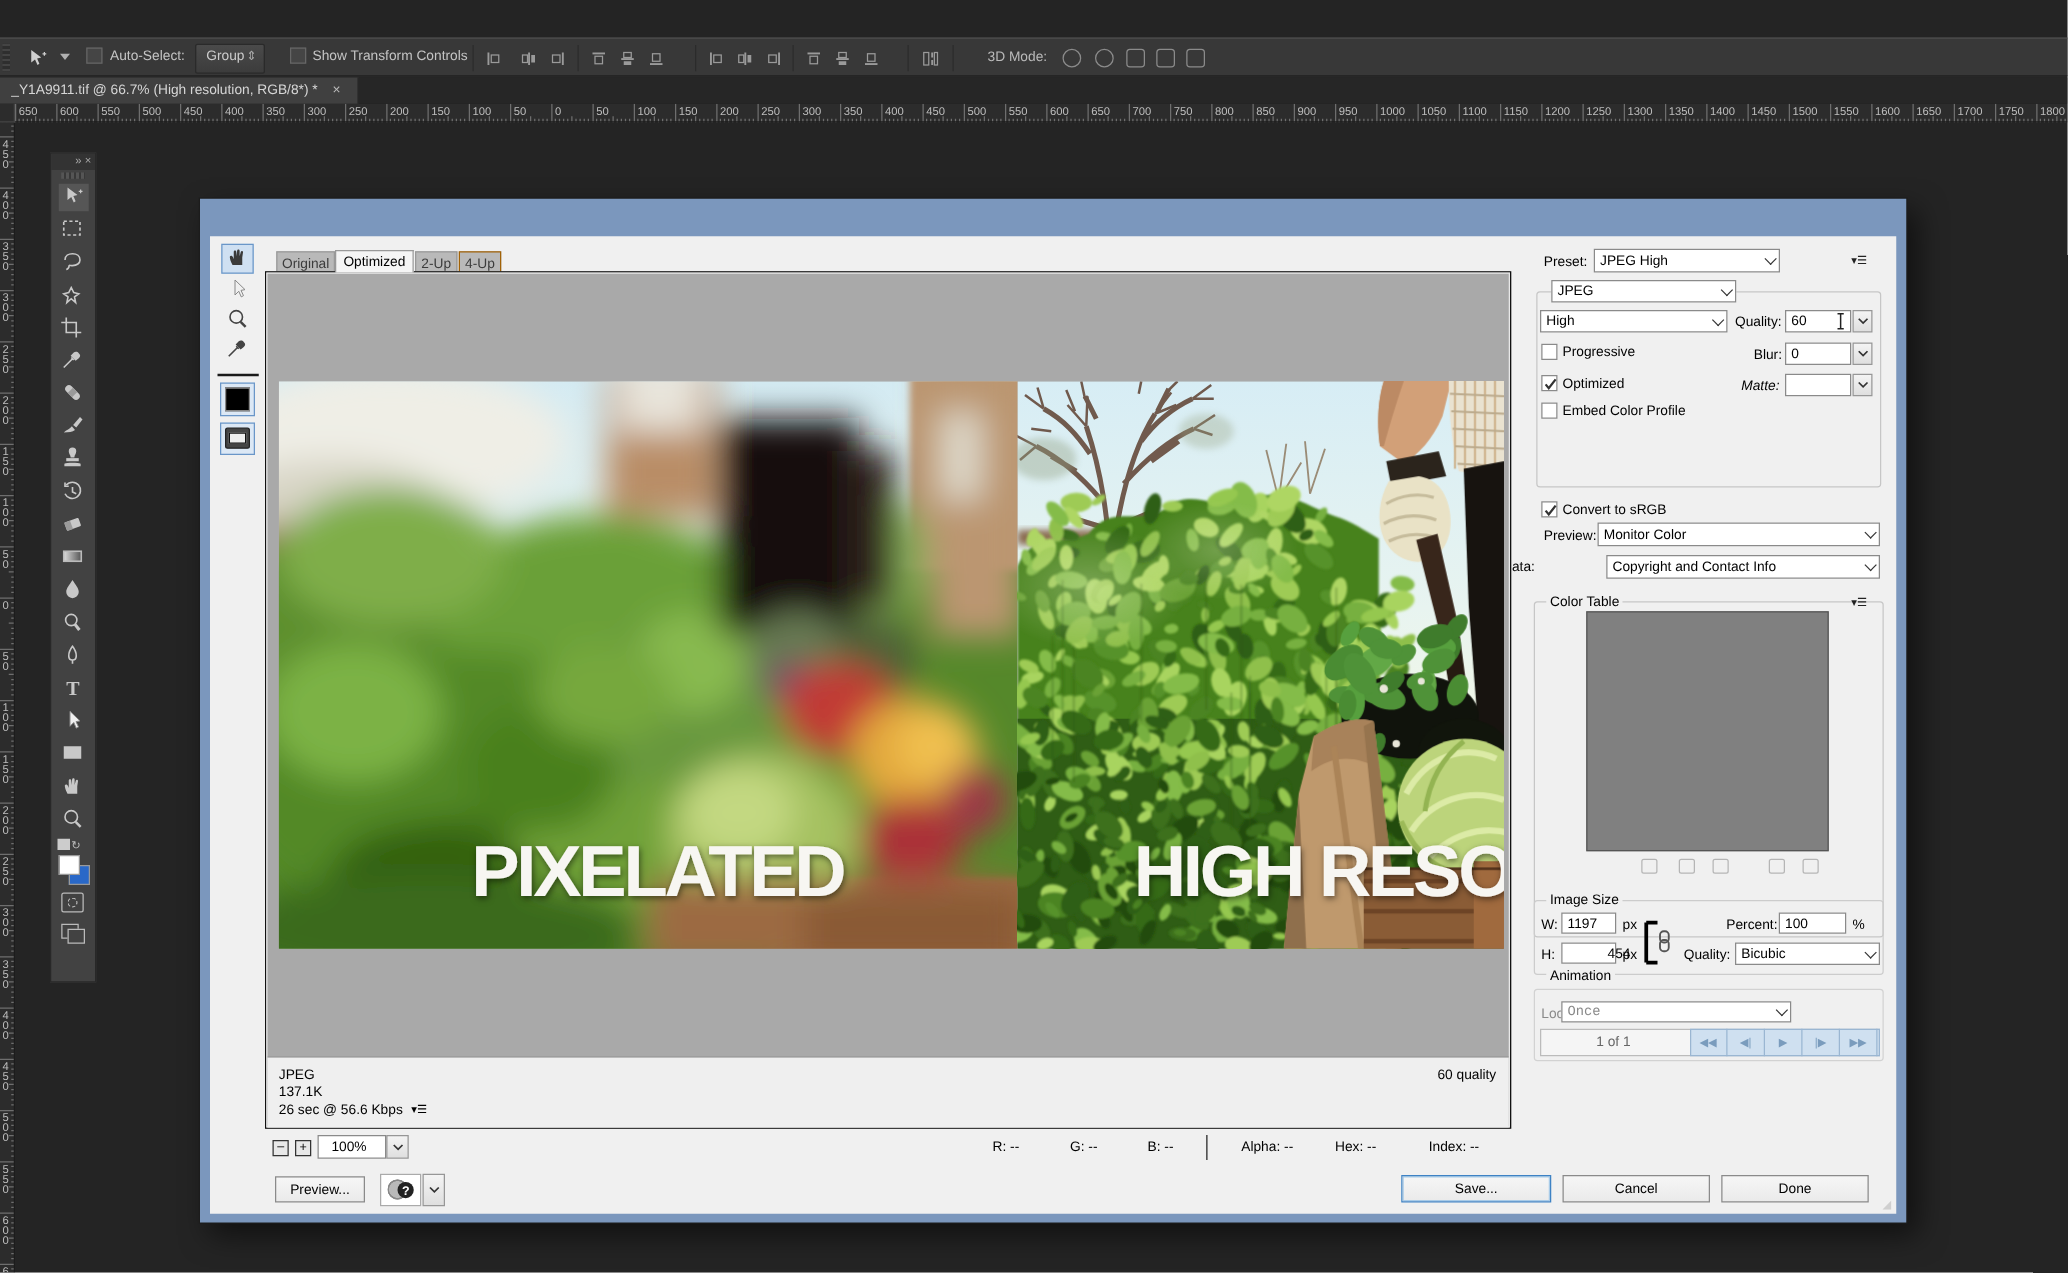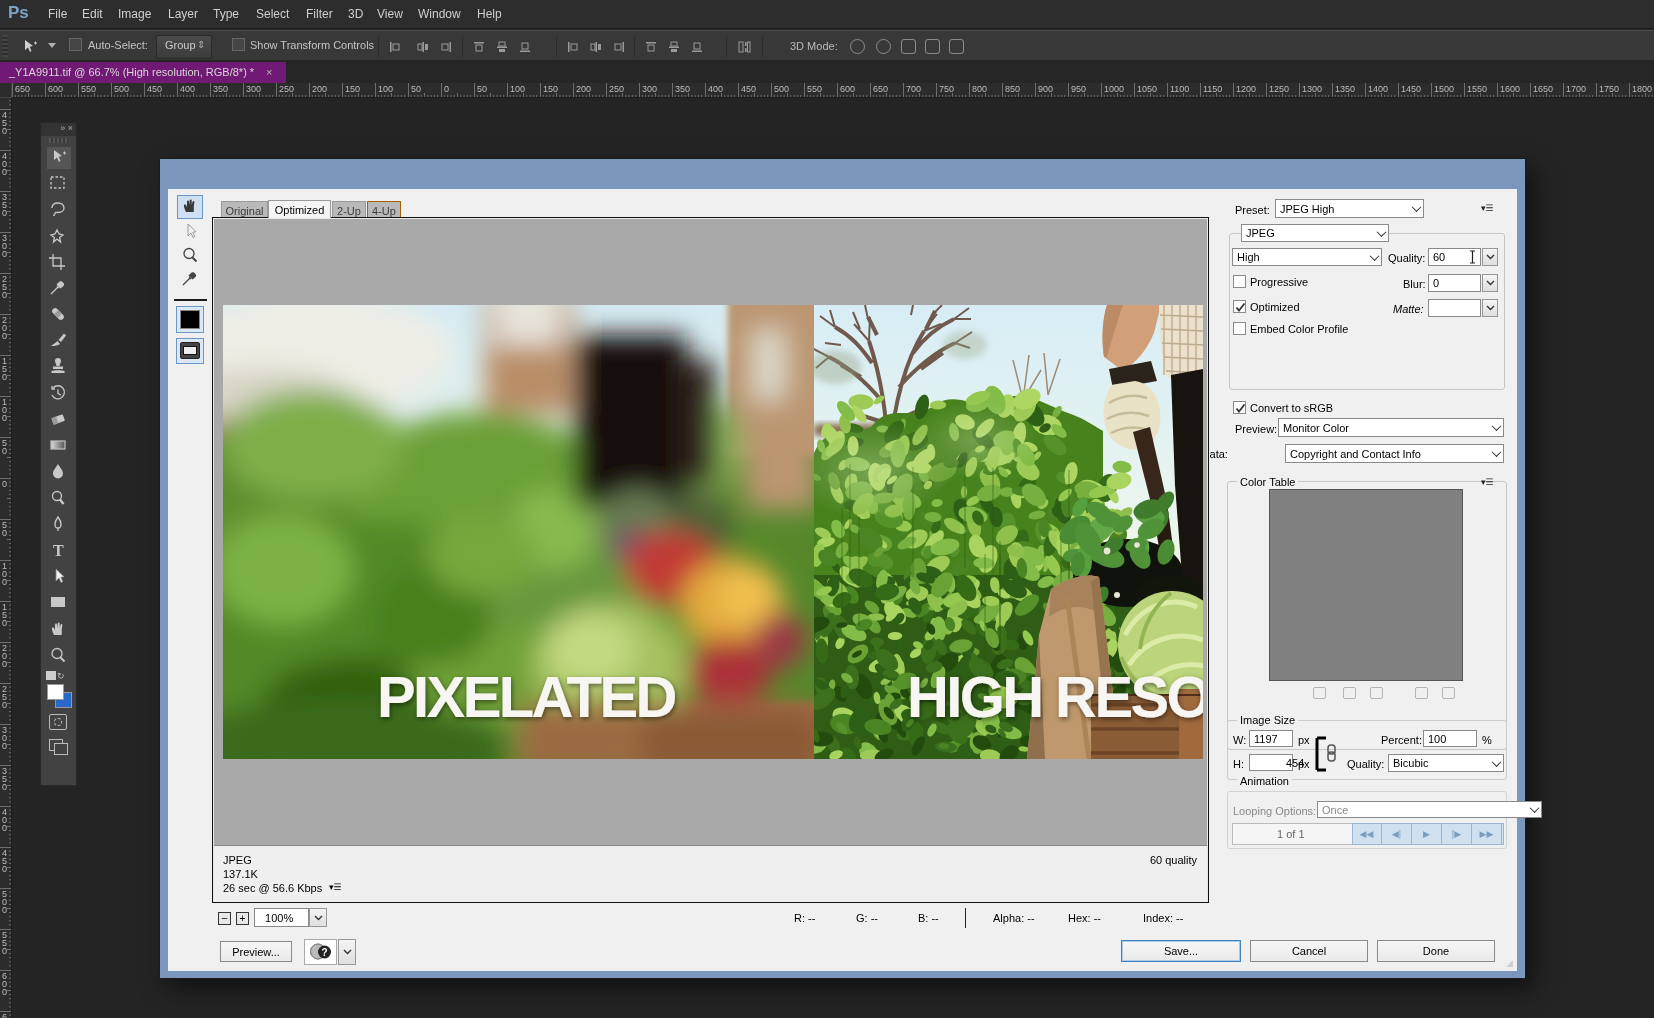--- a/index.html
+++ b/index.html
@@ -11,34 +11,20 @@
 .ca::after{content:"";width:6px;height:6px;border-right:1.6px solid #333;border-bottom:1.6px solid #333;transform:rotate(45deg) translate(-1px,-1px)}
 .cb{position:absolute;width:13px;height:13px;background:#fff;border:1px solid #8a8a8a;z-index:1}
 .cb svg{display:block}
 .spinbtn{position:absolute;width:16px;height:18px;background:linear-gradient(#f4f4f4,#dfdfdf);border:1px solid #979797;display:flex;align-items:center;justify-content:center;z-index:1}
 .btn{position:absolute;background:linear-gradient(#f6f6f6,#eaeaea);border:1px solid #8a8a8a;font-size:11px;color:#000;text-align:center;display:flex;align-items:center;justify-content:center}
 .gb{position:absolute;border:1px solid #c6c6c6;border-radius:3px}
 .menuitem{color:#cfcfcf;font-size:12px;position:absolute;top:7px}
 .mini{position:absolute;font-size:11px;color:#000;white-space:nowrap}
 </style></head><body>
 <div id="root">
-<div class="abs" style="left:0;top:0;width:1654px;height:29px;background:#2d2d2d;border-bottom:1px solid #1f1f1f">
-      <div class="abs" style="left:8px;top:3px;color:#7fa3c6;font-size:17px;font-weight:bold">Ps</div>
-      <div class="menuitem" style="left:48px">File</div>
-      <div class="menuitem" style="left:82px">Edit</div>
-      <div class="menuitem" style="left:118px">Image</div>
-      <div class="menuitem" style="left:168px">Layer</div>
-      <div class="menuitem" style="left:213px">Type</div>
-      <div class="menuitem" style="left:256px">Select</div>
-      <div class="menuitem" style="left:306px">Filter</div>
-      <div class="menuitem" style="left:348px">3D</div>
-      <div class="menuitem" style="left:377px">View</div>
-      <div class="menuitem" style="left:418px">Window</div>
-      <div class="menuitem" style="left:477px">Help</div>
-    </div>
     <div class="abs" style="left:0;top:30px;width:1654px;height:31px;background:#383838;border-top:1px solid #4e4e4e;border-bottom:1px solid #252525">
       <div class="abs" style="left:2px;top:4px;width:6px;height:22px;background:repeating-linear-gradient(#444 0 2px,#2e2e2e 2px 4px)"></div>
       <div class="abs" style="left:18px;top:6px"><svg width="22" height="20" viewBox="0 0 22 20" fill="none" stroke="#cfcfcf" stroke-width="1.3">
           <path d="M7 3 L7 13 L10 10.5 L12 15 L13.5 14 L11.7 9.7 L15 9 Z" fill="#cfcfcf" stroke="none"></path>
           <path d="M16 6 h3 m-1.5 -1.5 v3" stroke-width="1"></path>
         </svg></div>
       <div class="abs" style="left:48px;top:12px;width:0;height:0;border-left:4px solid transparent;border-right:4px solid transparent;border-top:5px solid #b0b0b0"></div>
       <div class="abs" style="left:69px;top:7px;width:13px;height:13px;background:#454545;border:1px solid #666"></div>
       <div class="abs" style="left:88px;top:8px;color:#c4c4c4;font-size:11px">Auto-Select:</div>
       <div class="abs" style="left:156px;top:4px;width:56px;height:24px;background:linear-gradient(#4a4a4a,#3c3c3c);border:1px solid #2a2a2a;border-radius:2px;color:#ccc;font-size:11px;padding:3px 4px 0 8px">Group</div>
@@ -110,21 +96,21 @@
       <div class="abs" style="left:726px;top:5px;width:1px;height:21px;background:#2b2b2b"></div>
       <div class="abs" style="left:762px;top:5px;width:1px;height:21px;background:#2b2b2b"></div>
       <div class="abs" style="left:790px;top:9px;color:#b9b9b9;font-size:11px">3D Mode:</div>
       <div class="abs" style="left:850px;top:8px;width:15px;height:15px;border:1.5px solid #9a9a9a;border-radius:50%;opacity:0.85"></div>
       <div class="abs" style="left:876px;top:8px;width:15px;height:15px;border:1.5px solid #9a9a9a;border-radius:50%;opacity:0.85"></div>
       <div class="abs" style="left:901px;top:8px;width:15px;height:15px;border:1.5px solid #9a9a9a;border-radius:3px;opacity:0.85"></div>
       <div class="abs" style="left:925px;top:8px;width:15px;height:15px;border:1.5px solid #9a9a9a;border-radius:3px;opacity:0.85"></div>
       <div class="abs" style="left:949px;top:8px;width:15px;height:15px;border:1.5px solid #9a9a9a;border-radius:3px;opacity:0.85"></div>
     </div>
     <div class="abs" style="left:0;top:62px;width:1654px;height:21px;background:#262626">
-      <div class="abs" style="left:0;top:0;width:287px;height:21px;background:#701a75;border-right:1px solid #222">
+      <div class="abs" style="left:0;top:0;width:287px;height:21px;background:#404040;border-right:1px solid #222">
         <div class="abs" style="left:9px;top:4px;font-size:11px;color:#d6d6d6">_Y1A9911.tif @ 66.7% (High resolution, RGB/8*) *</div>
         <div class="abs" style="left:266px;top:4px;font-size:11px;color:#bbb">×</div>
       </div>
     </div>
     <div class="abs" style="left:0;top:83px;width:1654px;height:15px">
       <svg width="1654" height="15" style="position:absolute;left:0;top:0">
         <rect width="1654" height="15" fill="#2c2c2c"></rect>
         <path d="M-20.5,0V15 M-17.7,12V15 M-14.4,12V15 M-11.1,12V15 M-7.8,12V15 M-4.5,10V15 M-1.2,12V15 M2.1,12V15 M5.4,12V15 M8.7,12V15 M12.5,0V15 M15.3,12V15 M18.6,12V15 M21.9,12V15 M25.2,12V15 M28.5,10V15 M31.8,12V15 M35.1,12V15 M38.4,12V15 M41.7,12V15 M45.5,0V15 M48.3,12V15 M51.6,12V15 M54.9,12V15 M58.2,12V15 M61.5,10V15 M64.8,12V15 M68.1,12V15 M71.4,12V15 M74.7,12V15 M78.5,0V15 M81.3,12V15 M84.6,12V15 M87.9,12V15 M91.2,12V15 M94.5,10V15 M97.8,12V15 M101.1,12V15 M104.4,12V15 M107.7,12V15 M111.5,0V15 M114.3,12V15 M117.6,12V15 M120.9,12V15 M124.2,12V15 M127.5,10V15 M130.8,12V15 M134.1,12V15 M137.4,12V15 M140.7,12V15 M144.5,0V15 M147.3,12V15 M150.6,12V15 M153.9,12V15 M157.2,12V15 M160.5,10V15 M163.8,12V15 M167.1,12V15 M170.4,12V15 M173.7,12V15 M177.5,0V15 M180.3,12V15 M183.6,12V15 M186.9,12V15 M190.2,12V15 M193.5,10V15 M196.8,12V15 M200.1,12V15 M203.4,12V15 M206.7,12V15 M210.5,0V15 M213.3,12V15 M216.6,12V15 M219.9,12V15 M223.2,12V15 M226.5,10V15 M229.8,12V15 M233.1,12V15 M236.4,12V15 M239.7,12V15 M243.5,0V15 M246.3,12V15 M249.6,12V15 M252.9,12V15 M256.2,12V15 M259.5,10V15 M262.8,12V15 M266.1,12V15 M269.4,12V15 M272.7,12V15 M276.5,0V15 M279.3,12V15 M282.6,12V15 M285.9,12V15 M289.2,12V15 M292.5,10V15 M295.8,12V15 M299.1,12V15 M302.4,12V15 M305.7,12V15 M309.5,0V15 M312.3,12V15 M315.6,12V15 M318.9,12V15 M322.2,12V15 M325.5,10V15 M328.8,12V15 M332.1,12V15 M335.4,12V15 M338.7,12V15 M342.5,0V15 M345.3,12V15 M348.6,12V15 M351.9,12V15 M355.2,12V15 M358.5,10V15 M361.8,12V15 M365.1,12V15 M368.4,12V15 M371.7,12V15 M375.5,0V15 M378.3,12V15 M381.6,12V15 M384.9,12V15 M388.2,12V15 M391.5,10V15 M394.8,12V15 M398.1,12V15 M401.4,12V15 M404.7,12V15 M408.5,0V15 M411.3,12V15 M414.6,12V15 M417.9,12V15 M421.2,12V15 M424.5,10V15 M427.8,12V15 M431.1,12V15 M434.4,12V15 M437.7,12V15 M441.5,0V15 M444.3,12V15 M447.6,12V15 M450.9,12V15 M454.2,12V15 M457.5,10V15 M460.8,12V15 M464.1,12V15 M467.4,12V15 M470.7,12V15 M474.5,0V15 M477.3,12V15 M480.6,12V15 M483.9,12V15 M487.2,12V15 M490.5,10V15 M493.8,12V15 M497.1,12V15 M500.4,12V15 M503.7,12V15 M507.5,0V15 M510.3,12V15 M513.6,12V15 M516.9,12V15 M520.2,12V15 M523.5,10V15 M526.8,12V15 M530.1,12V15 M533.4,12V15 M536.7,12V15 M540.5,0V15 M543.3,12V15 M546.6,12V15 M549.9,12V15 M553.2,12V15 M556.5,10V15 M559.8,12V15 M563.1,12V15 M566.4,12V15 M569.7,12V15 M573.5,0V15 M576.3,12V15 M579.6,12V15 M582.9,12V15 M586.2,12V15 M589.5,10V15 M592.8,12V15 M596.1,12V15 M599.4,12V15 M602.7,12V15 M606.5,0V15 M609.3,12V15 M612.6,12V15 M615.9,12V15 M619.2,12V15 M622.5,10V15 M625.8,12V15 M629.1,12V15 M632.4,12V15 M635.7,12V15 M639.5,0V15 M642.3,12V15 M645.6,12V15 M648.9,12V15 M652.2,12V15 M655.5,10V15 M658.8,12V15 M662.1,12V15 M665.4,12V15 M668.7,12V15 M672.5,0V15 M675.3,12V15 M678.6,12V15 M681.9,12V15 M685.2,12V15 M688.5,10V15 M691.8,12V15 M695.1,12V15 M698.4,12V15 M701.7,12V15 M705.5,0V15 M708.3,12V15 M711.6,12V15 M714.9,12V15 M718.2,12V15 M721.5,10V15 M724.8,12V15 M728.1,12V15 M731.4,12V15 M734.7,12V15 M738.5,0V15 M741.3,12V15 M744.6,12V15 M747.9,12V15 M751.2,12V15 M754.5,10V15 M757.8,12V15 M761.1,12V15 M764.4,12V15 M767.7,12V15 M771.5,0V15 M774.3,12V15 M777.6,12V15 M780.9,12V15 M784.2,12V15 M787.5,10V15 M790.8,12V15 M794.1,12V15 M797.4,12V15 M800.7,12V15 M804.5,0V15 M807.3,12V15 M810.6,12V15 M813.9,12V15 M817.2,12V15 M820.5,10V15 M823.8,12V15 M827.1,12V15 M830.4,12V15 M833.7,12V15 M837.5,0V15 M840.3,12V15 M843.6,12V15 M846.9,12V15 M850.2,12V15 M853.5,10V15 M856.8,12V15 M860.1,12V15 M863.4,12V15 M866.7,12V15 M870.5,0V15 M873.3,12V15 M876.6,12V15 M879.9,12V15 M883.2,12V15 M886.5,10V15 M889.8,12V15 M893.1,12V15 M896.4,12V15 M899.7,12V15 M903.5,0V15 M906.3,12V15 M909.6,12V15 M912.9,12V15 M916.2,12V15 M919.5,10V15 M922.8,12V15 M926.1,12V15 M929.4,12V15 M932.7,12V15 M936.5,0V15 M939.3,12V15 M942.6,12V15 M945.9,12V15 M949.2,12V15 M952.5,10V15 M955.8,12V15 M959.1,12V15 M962.4,12V15 M965.7,12V15 M969.5,0V15 M972.3,12V15 M975.6,12V15 M978.9,12V15 M982.2,12V15 M985.5,10V15 M988.8,12V15 M992.1,12V15 M995.4,12V15 M998.7,12V15 M1002.5,0V15 M1005.3,12V15 M1008.6,12V15 M1011.9,12V15 M1015.2,12V15 M1018.5,10V15 M1021.8,12V15 M1025.1,12V15 M1028.4,12V15 M1031.7,12V15 M1035.5,0V15 M1038.3,12V15 M1041.6,12V15 M1044.9,12V15 M1048.2,12V15 M1051.5,10V15 M1054.8,12V15 M1058.1,12V15 M1061.4,12V15 M1064.7,12V15 M1068.5,0V15 M1071.3,12V15 M1074.6,12V15 M1077.9,12V15 M1081.2,12V15 M1084.5,10V15 M1087.8,12V15 M1091.1,12V15 M1094.4,12V15 M1097.7,12V15 M1101.5,0V15 M1104.3,12V15 M1107.6,12V15 M1110.9,12V15 M1114.2,12V15 M1117.5,10V15 M1120.8,12V15 M1124.1,12V15 M1127.4,12V15 M1130.7,12V15 M1134.5,0V15 M1137.3,12V15 M1140.6,12V15 M1143.9,12V15 M1147.2,12V15 M1150.5,10V15 M1153.8,12V15 M1157.1,12V15 M1160.4,12V15 M1163.7,12V15 M1167.5,0V15 M1170.3,12V15 M1173.6,12V15 M1176.9,12V15 M1180.2,12V15 M1183.5,10V15 M1186.8,12V15 M1190.1,12V15 M1193.4,12V15 M1196.7,12V15 M1200.5,0V15 M1203.3,12V15 M1206.6,12V15 M1209.9,12V15 M1213.2,12V15 M1216.5,10V15 M1219.8,12V15 M1223.1,12V15 M1226.4,12V15 M1229.7,12V15 M1233.5,0V15 M1236.3,12V15 M1239.6,12V15 M1242.9,12V15 M1246.2,12V15 M1249.5,10V15 M1252.8,12V15 M1256.1,12V15 M1259.4,12V15 M1262.7,12V15 M1266.5,0V15 M1269.3,12V15 M1272.6,12V15 M1275.9,12V15 M1279.2,12V15 M1282.5,10V15 M1285.8,12V15 M1289.1,12V15 M1292.4,12V15 M1295.7,12V15 M1299.5,0V15 M1302.3,12V15 M1305.6,12V15 M1308.9,12V15 M1312.2,12V15 M1315.5,10V15 M1318.8,12V15 M1322.1,12V15 M1325.4,12V15 M1328.7,12V15 M1332.5,0V15 M1335.3,12V15 M1338.6,12V15 M1341.9,12V15 M1345.2,12V15 M1348.5,10V15 M1351.8,12V15 M1355.1,12V15 M1358.4,12V15 M1361.7,12V15 M1365.5,0V15 M1368.3,12V15 M1371.6,12V15 M1374.9,12V15 M1378.2,12V15 M1381.5,10V15 M1384.8,12V15 M1388.1,12V15 M1391.4,12V15 M1394.7,12V15 M1398.5,0V15 M1401.3,12V15 M1404.6,12V15 M1407.9,12V15 M1411.2,12V15 M1414.5,10V15 M1417.8,12V15 M1421.1,12V15 M1424.4,12V15 M1427.7,12V15 M1431.5,0V15 M1434.3,12V15 M1437.6,12V15 M1440.9,12V15 M1444.2,12V15 M1447.5,10V15 M1450.8,12V15 M1454.1,12V15 M1457.4,12V15 M1460.7,12V15 M1464.5,0V15 M1467.3,12V15 M1470.6,12V15 M1473.9,12V15 M1477.2,12V15 M1480.5,10V15 M1483.8,12V15 M1487.1,12V15 M1490.4,12V15 M1493.7,12V15 M1497.5,0V15 M1500.3,12V15 M1503.6,12V15 M1506.9,12V15 M1510.2,12V15 M1513.5,10V15 M1516.8,12V15 M1520.1,12V15 M1523.4,12V15 M1526.7,12V15 M1530.5,0V15 M1533.3,12V15 M1536.6,12V15 M1539.9,12V15 M1543.2,12V15 M1546.5,10V15 M1549.8,12V15 M1553.1,12V15 M1556.4,12V15 M1559.7,12V15 M1563.5,0V15 M1566.3,12V15 M1569.6,12V15 M1572.9,12V15 M1576.2,12V15 M1579.5,10V15 M1582.8,12V15 M1586.1,12V15 M1589.4,12V15 M1592.7,12V15 M1596.5,0V15 M1599.3,12V15 M1602.6,12V15 M1605.9,12V15 M1609.2,12V15 M1612.5,10V15 M1615.8,12V15 M1619.1,12V15 M1622.4,12V15 M1625.7,12V15 M1629.5,0V15 M1632.3,12V15 M1635.6,12V15 M1638.9,12V15 M1642.2,12V15 M1645.5,10V15 M1648.8,12V15 M1652.1,12V15 M1655.4,12V15 M1658.7,12V15" stroke="#6e6e6e" stroke-width="1" fill="none"></path>
         <text x="-18" y="9" font-size="9" fill="#bdbdbd">700</text>
         <text x="15" y="9" font-size="9" fill="#bdbdbd">650</text>
@@ -1282,21 +1268,21 @@
             <rect x="13" y="17" width="7" height="9" rx="3" fill="none" stroke="#555" stroke-width="1.5"></rect>
           </svg>
           <div class="lbl" style="left:1179px;top:569px;">Quality:</div>
           <div class="combo" style="left:1220px;top:565px;width:116px;height:18px;color:#000;">
             <span class="ct">Bicubic</span>
             <span class="ca"></span>
           </div>
           <div class="gb" style="left:1059px;top:602px;width:280px;height:58px;border-color:#d2d2d2"></div>
           <div class="lbl" style="left:1069px;top:586px;background:#f0f0f0;padding:0 3px">Animation</div>
           <div class="lbl" style="left:1065px;top:616px;color:#8a8a8a">Looping Options:</div>
-          <div class="combo" style="left:1149px;top:612px;width:225px;height:17px;color:#8a8a8a;">
+          <div class="combo" style="left:1081px;top:612px;width:184px;height:17px;color:#8a8a8a;font-family:Liberation Mono, monospace;">
             <span class="ct">Once</span>
             <span class="ca"></span>
           </div>
           <div class="abs" style="left:1064px;top:634px;width:272px;height:22px;background:#f5f5f5;border:1px solid #bbb"></div>
           <div class="lbl" style="left:1109px;top:639px;color:#666">1 of 1</div>
           <div class="abs" style="left:1184px;top:634px;width:152px;height:22px;background:#cfe0f0;border:1px solid #9ab6d2"></div>
           <div class="abs" style="left:1184px;top:634px;width:30px;height:22px;border-right:1px solid #9ab6d2;color:#7a9cbd;font-size:9px;text-align:center;padding-top:6px">◀◀</div>
           <div class="abs" style="left:1214px;top:634px;width:30px;height:22px;border-right:1px solid #9ab6d2;color:#7a9cbd;font-size:9px;text-align:center;padding-top:6px">◀|</div>
           <div class="abs" style="left:1244px;top:634px;width:30px;height:22px;border-right:1px solid #9ab6d2;color:#7a9cbd;font-size:9px;text-align:center;padding-top:6px">▶</div>
           <div class="abs" style="left:1274px;top:634px;width:30px;height:22px;border-right:1px solid #9ab6d2;color:#7a9cbd;font-size:9px;text-align:center;padding-top:6px">|▶</div>

